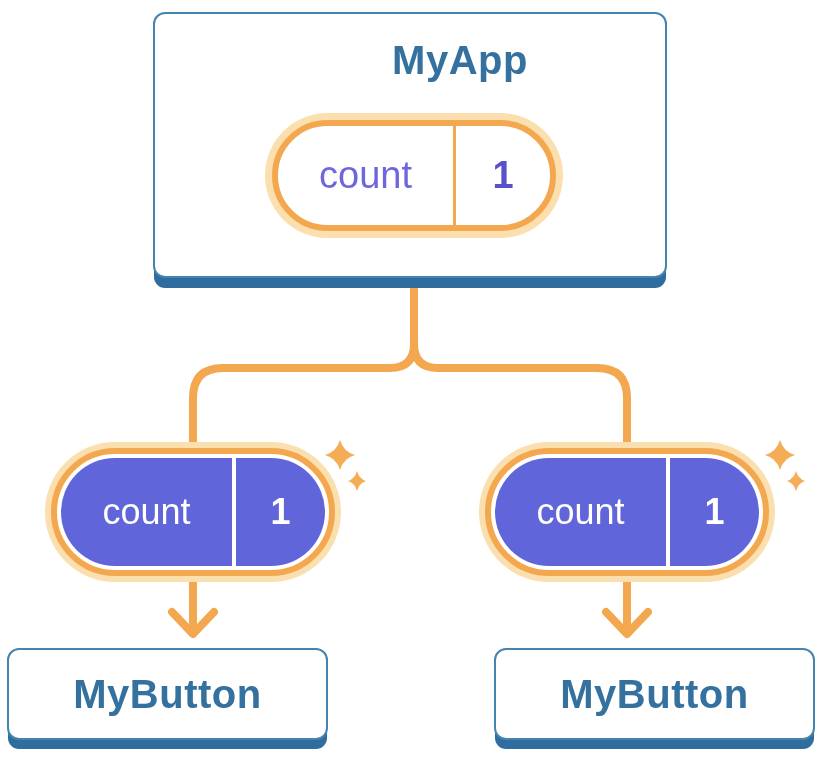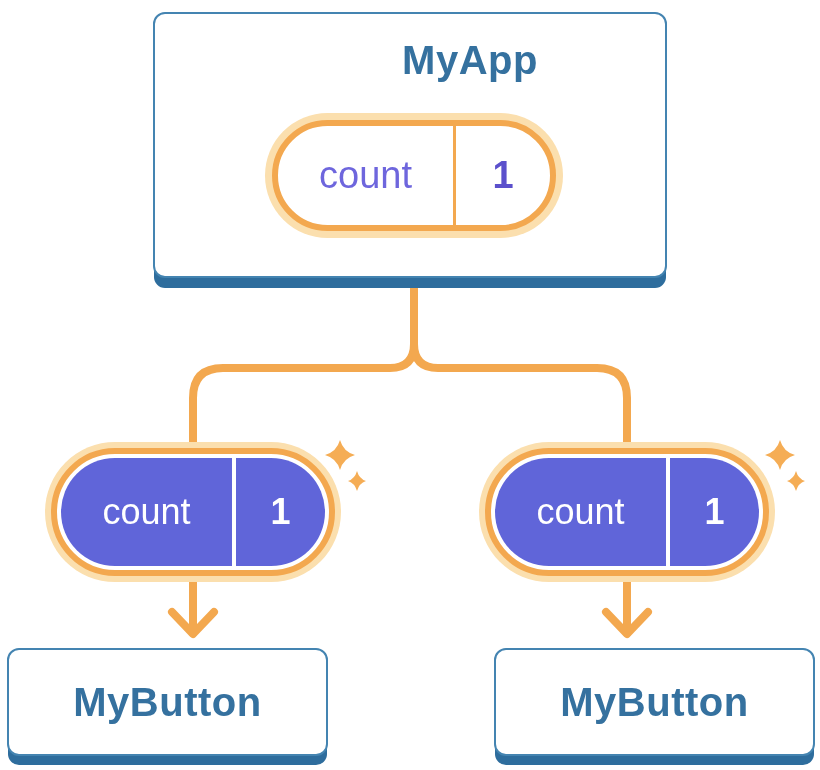--- a/index.html
+++ b/index.html
@@ -9,31 +9,31 @@
   }
   svg.wires { position:absolute; left:0; top:0; width:820px; height:770px; }
 
   
   .card {
     position:absolute; box-sizing:border-box; background:#ffffff;
     border:2.5px solid #4484B1; border-radius:12px;
     box-shadow:0 11px 0 -1px #2E6D9D;
   }
   .card.root  { left:153px; top:12px;  width:514px; height:266px; }
-  .card.child { top:648px; width:321px; height:108px;
+  .card.child { top:648px; width:321px; height:92px;
                 display:flex; align-items:center; justify-content:center;
                 box-shadow:0 10px 0 -1px #2E6D9D; }
   .card.child.left  { left:7px; }
   .card.child.right { left:494px; }
 
   .node-title {
     color:#35719F; font-size:40px; font-weight:600; letter-spacing:.5px;
     text-align:center; white-space:nowrap;
   }
-  .root-title { position:absolute; left:169px; top:38px; width:602px; }
+  .root-title { position:absolute; left:159px; top:38px; width:602px; }
 
   
   .pill-glow {
     position:absolute; box-sizing:border-box; background:#FBDFAE;
     border-radius:80px; padding:7px;
   }
   .pill-glow.top   { left:265px; top:113px; width:298px; height:125px; }
   .pill-ring {
     box-sizing:border-box; width:100%; height:100%; background:#ffffff;
     border:6px solid #F3A84F; border-radius:70px;

